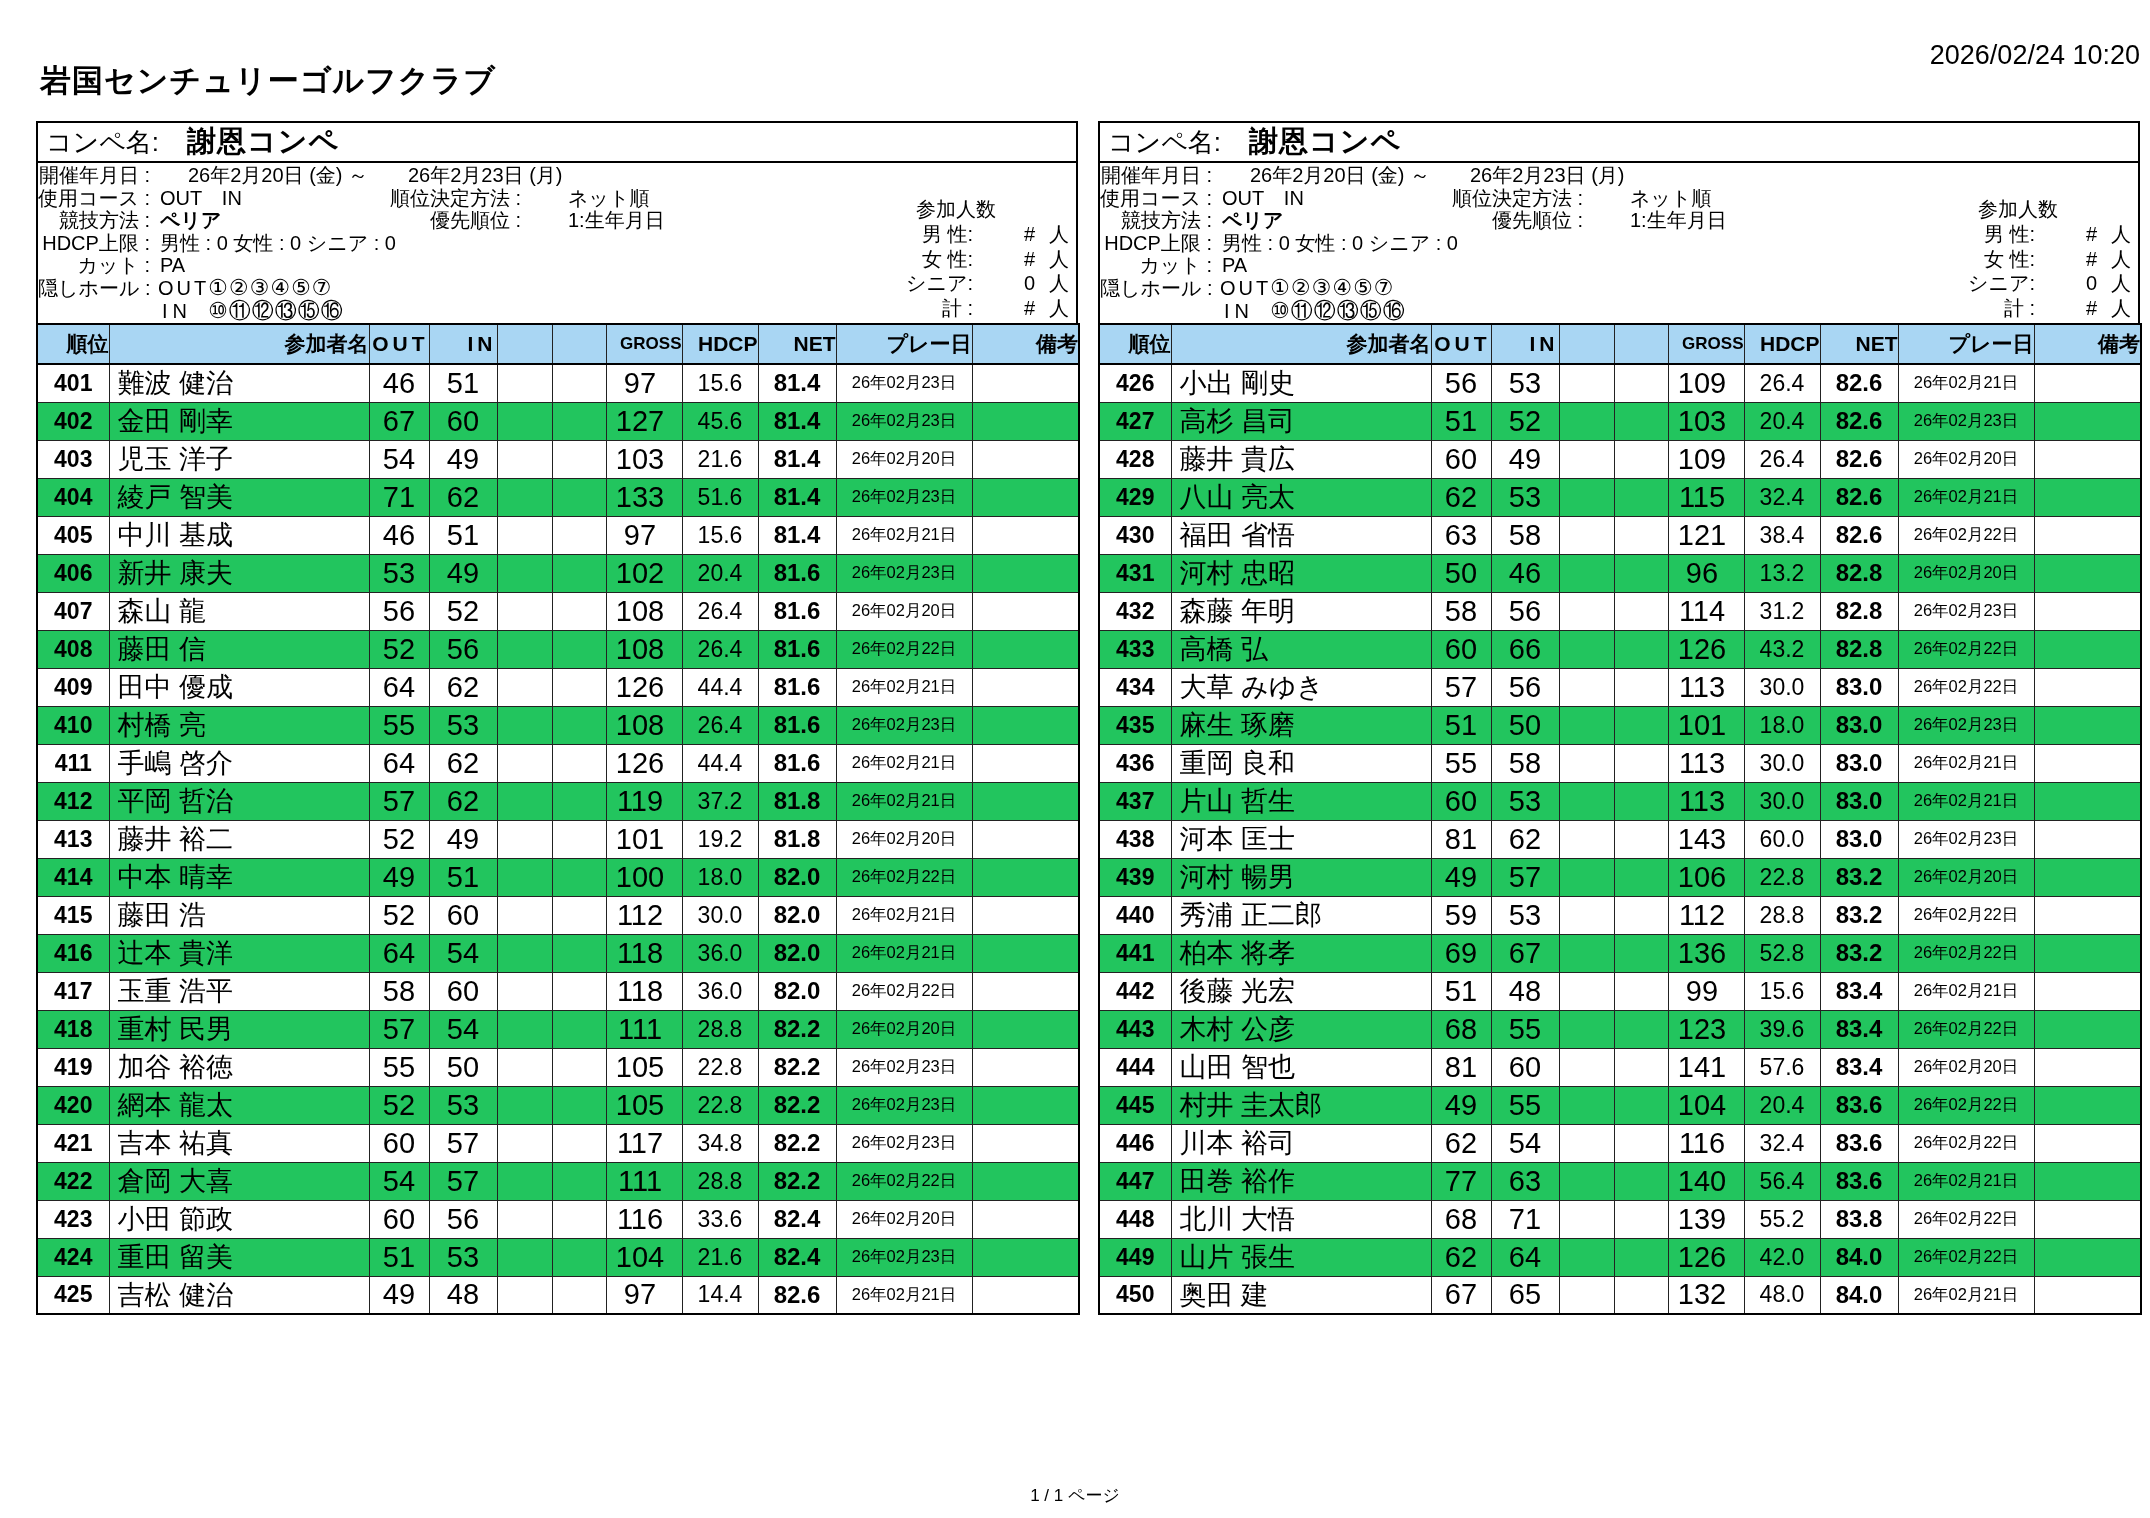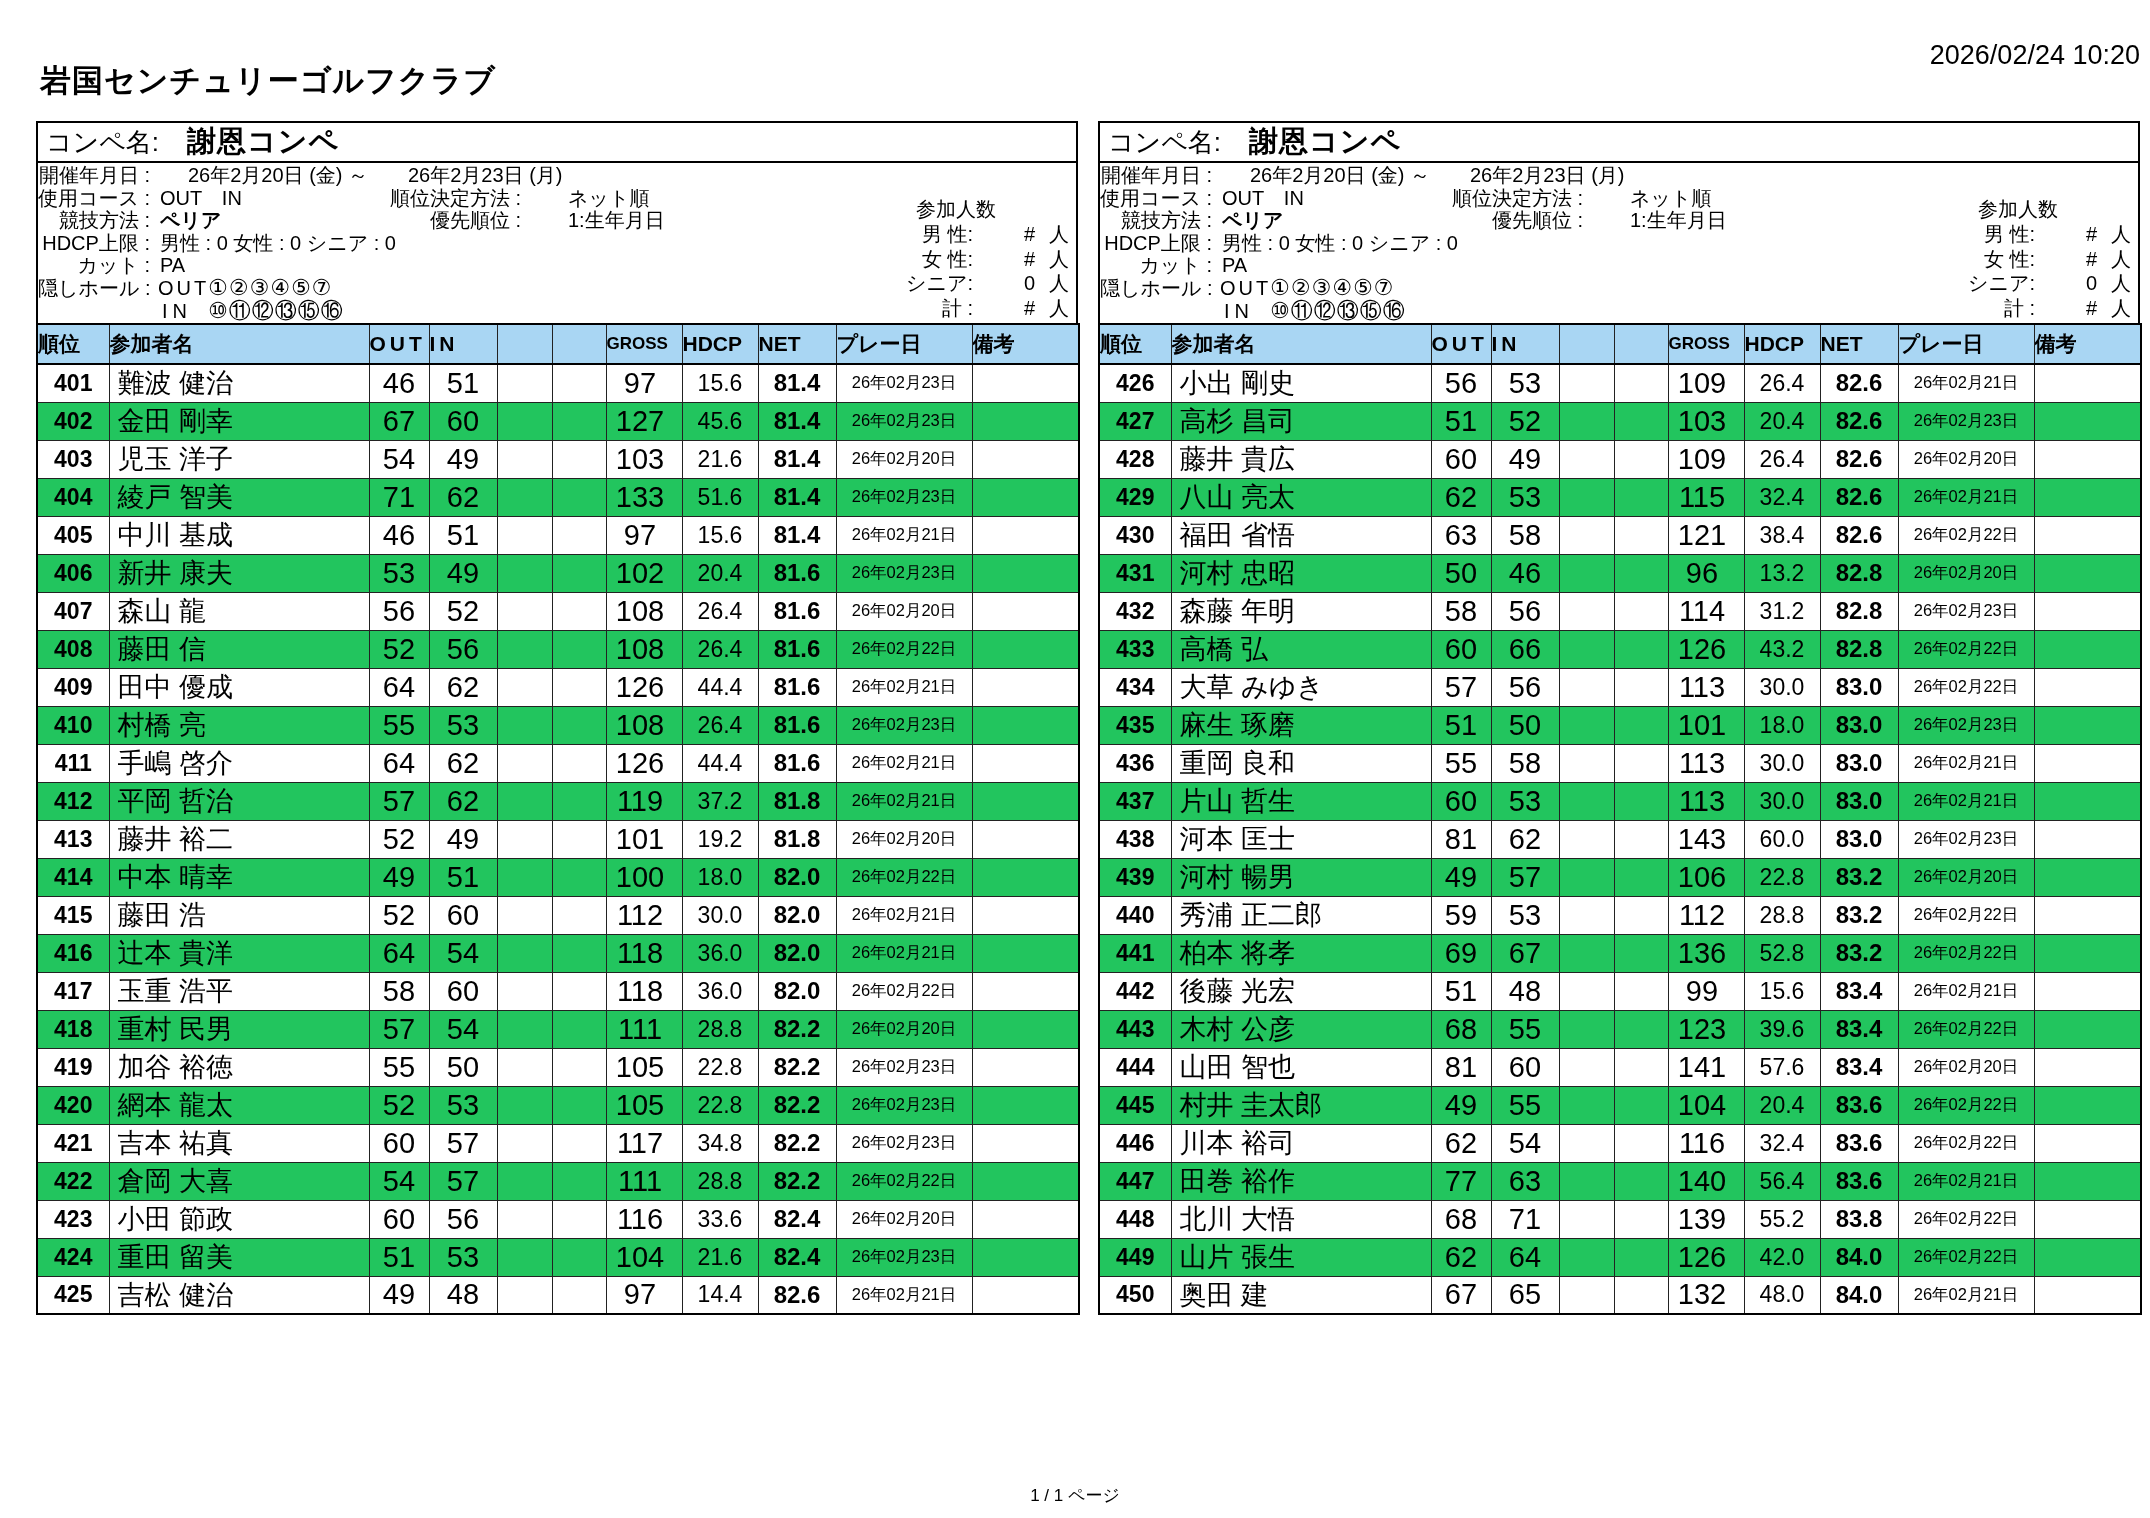--- a/index.html
+++ b/index.html
@@ -36,21 +36,21 @@
   .participants .ptitle { padding-left:38px; height:25px; line-height:25px; }
   .prow { display:flex; height:24.7px; line-height:24.7px; }
   .prow .plabel { width:95px; text-align:right; }
   .prow .pvalue { width:62px; text-align:right; }
   .prow .punit  { margin-left:14px; }
 
   
   table.results { width:1042px; border-collapse:collapse; table-layout:fixed; border:2px solid #000; }
   .results th, .results td { border:1px solid #222; overflow:hidden; white-space:nowrap; vertical-align:middle; }
   .results thead tr { height:40px; background:#a9d6f3; }
-  .results thead th { font-size:21px; font-weight:bold; text-align:left; border-bottom:2px solid #000; }
+  .results thead th { font-size:21px; font-weight:bold; text-align:right; border-bottom:2px solid #000; }
   .results thead th.h-out, .results thead th.h-in { letter-spacing:4px; }
   .results thead th.h-gross { font-size:17px; }
   .results tbody tr { height:38px; background:#fff; }
   .results tbody tr.alt { background:#22c55e; }
   td.rank  { font-size:23px; font-weight:bold; text-align:center; }
   td.name  { font-size:27px; text-align:left; padding-left:8px; }
   td.out, td.in { font-size:29px; text-align:center; }
   td.gross { font-size:29px; text-align:center; padding-right:8px; }
   td.hdcp  { font-size:23px; text-align:center; }
   td.net   { font-size:24px; font-weight:bold; text-align:center; }

